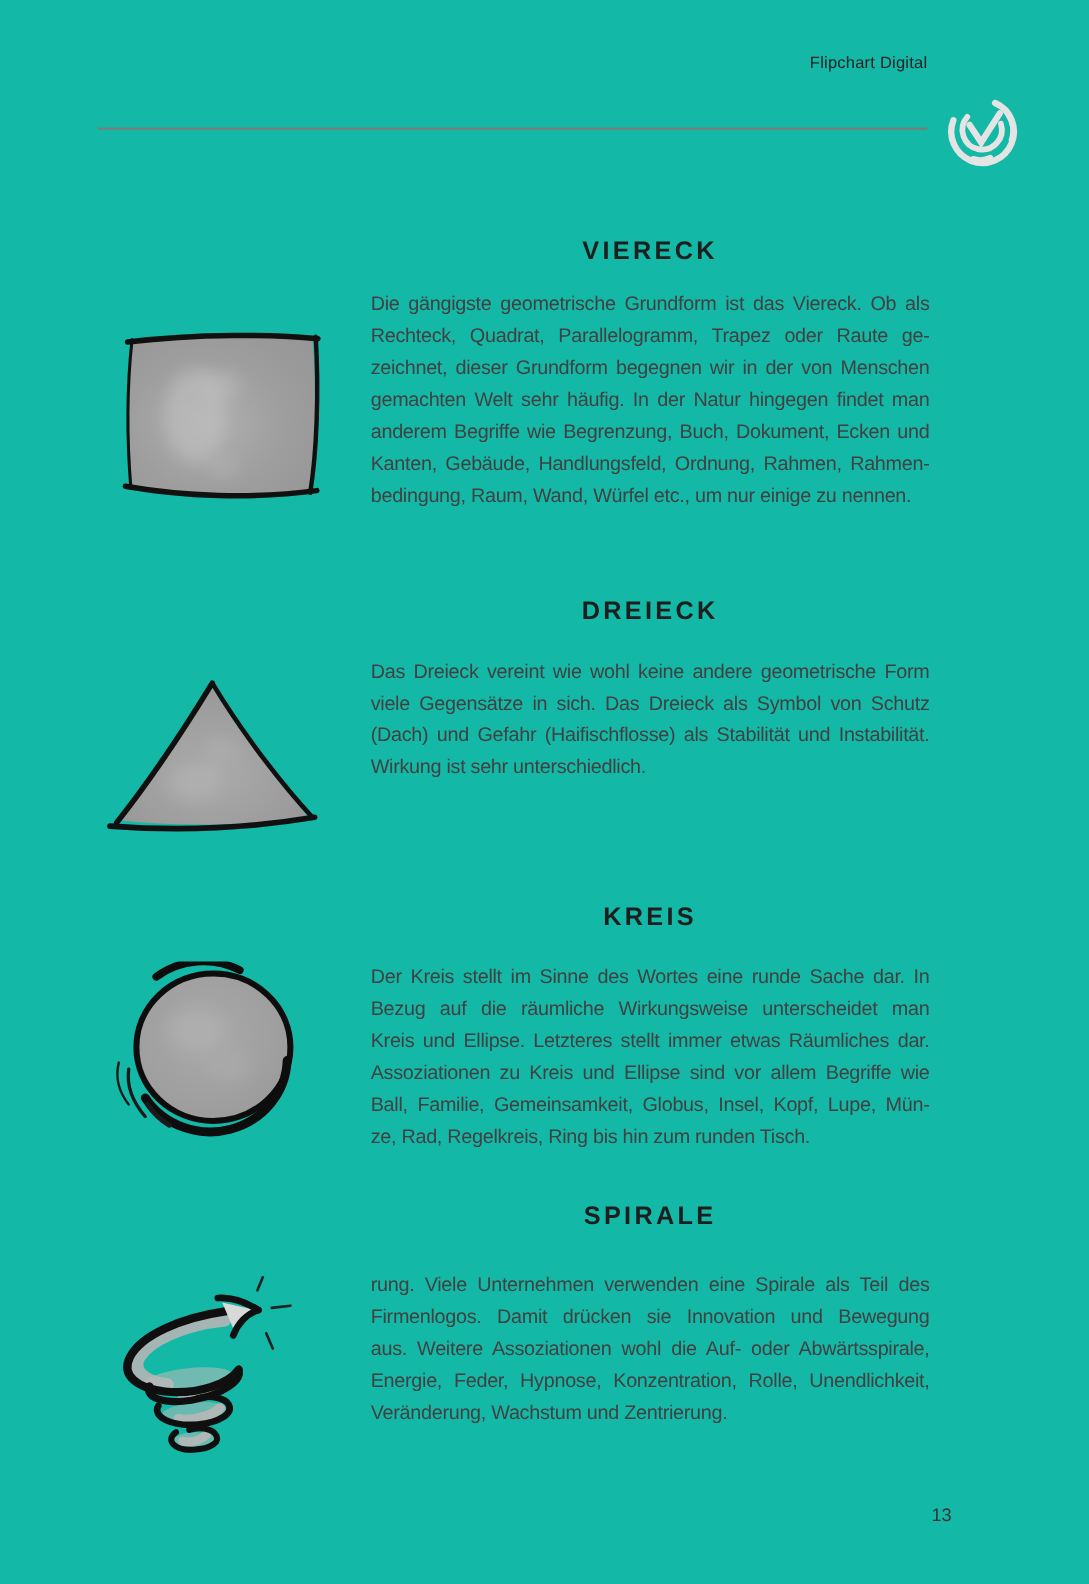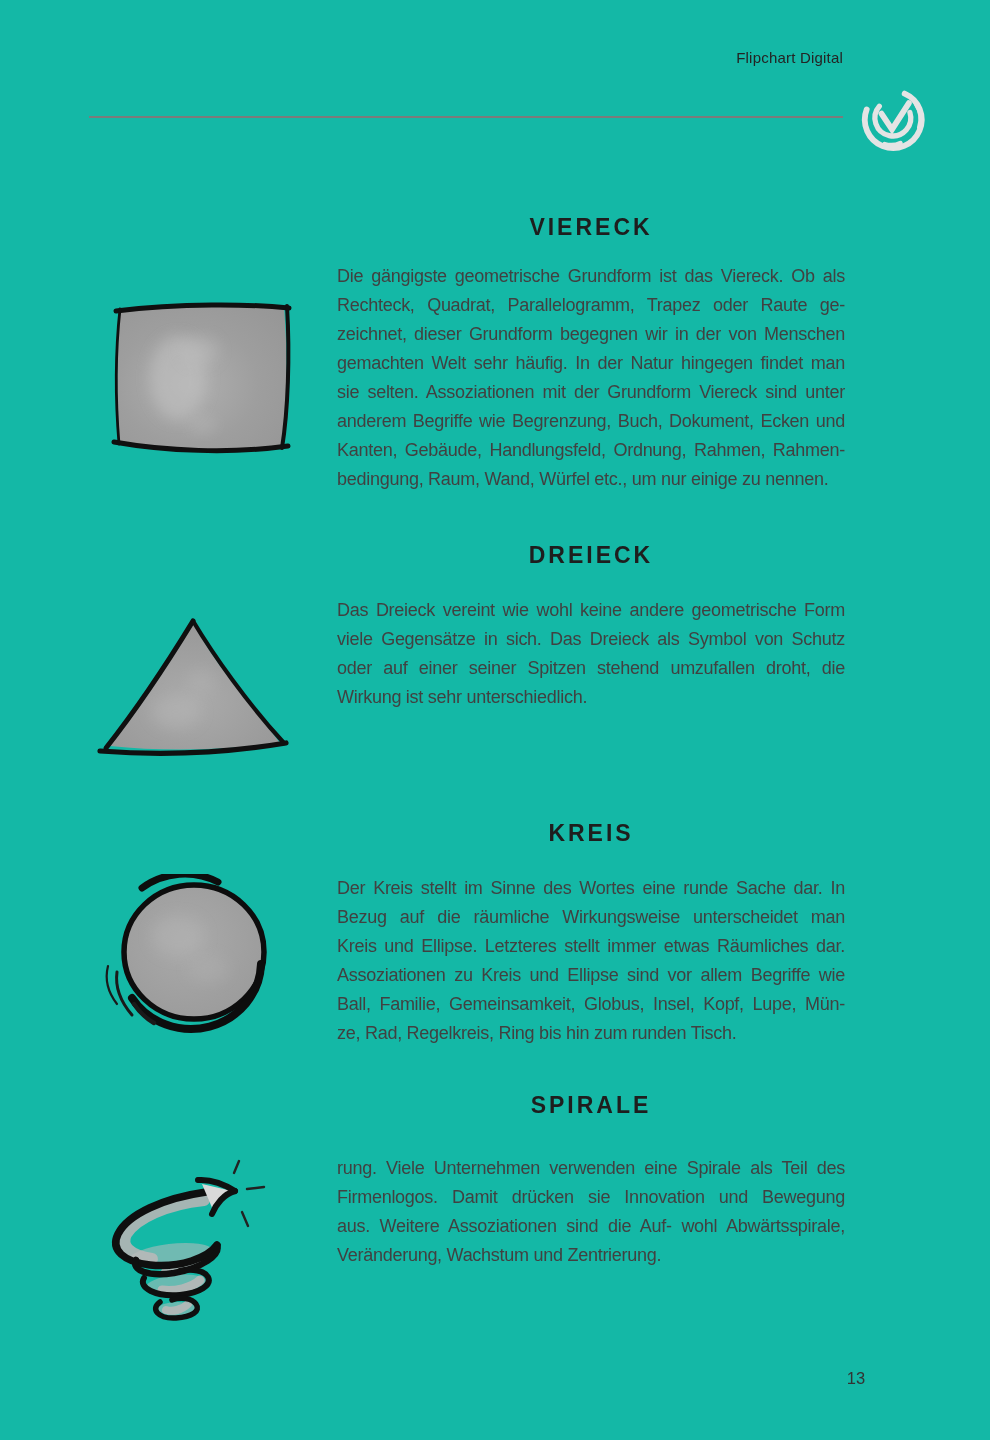--- a/index.html
+++ b/index.html
@@ -70,21 +70,20 @@
           <path d="M 178,150 C 120,158 55,155 4,146" stroke-width="5"></path>
           <path d="M 9,148 C 5,100 6,50 10,13" stroke-width="2.8"></path>
         </g>
       </svg>
     </div>
     <div class="abs para" style="top:262px">
         <div class="tline">Die gängigste geometrische Grundform ist das Viereck. Ob als</div>
         <div class="tline">Rechteck, Quadrat, Parallelogramm, Trapez oder Raute ge-</div>
         <div class="tline">zeichnet, dieser Grundform begegnen wir in der von Menschen</div>
         <div class="tline">gemachten Welt sehr häufig. In der Natur hingegen findet man</div>
-        <div class="tline">sie selten. Assoziationen mit der Grundform Viereck sind unter</div>
         <div class="tline">anderem Begriffe wie Begrenzung, Buch, Dokument, Ecken und</div>
         <div class="tline">Kanten, Gebäude, Handlungsfeld, Ordnung, Rahmen, Rahmen-</div>
         <div class="tline">bedingung, Raum, Wand, Würfel etc., um nur einige zu nennen.</div>
       </div>
   </div>
 
   <div>
     <div class="abs sec-head" style="top:542px">DREIECK</div>
     <div class="abs" style="top:612px;left:96px">
       <svg width="195" height="145" viewBox="0 0 195 145">
@@ -101,21 +100,21 @@
         <g fill="none" stroke="#101010" stroke-linecap="round">
           <path d="M 97,9 C 75,45 40,98 10,136" stroke-width="5"></path>
           <path d="M 97,9 C 118,44 152,92 188,131" stroke-width="4.2"></path>
           <path d="M 4,139 C 70,144 130,141 190,131" stroke-width="5.2"></path>
         </g>
       </svg>
     </div>
     <div class="abs para" style="top:596px">
         <div class="tline">Das Dreieck vereint wie wohl keine andere geometrische Form</div>
         <div class="tline">viele Gegensätze in sich. Das Dreieck als Symbol von Schutz</div>
-        <div class="tline">oder auf einer seiner Spitzen stehend umzufallen droht, die</div>
+        <div class="tline">(Dach) und Gefahr (Haifischflosse) als Stabilität und Instabilität.</div>
         <div class="tline">Wirkung ist sehr unterschiedlich.</div>
       </div>
   </div>
 
   <div>
     <div class="abs sec-head" style="top:820px">KREIS</div>
     <div class="abs" style="top:874px;left:98px">
       <svg width="175" height="160" viewBox="0 0 175 160">
         <defs>
           <radialGradient id="gCi" cx="45%" cy="42%" r="75%">
@@ -180,20 +179,21 @@
         <g fill="none" stroke="#222222" stroke-linecap="round" stroke-width="2.4">
           <path d="M 139,15 L 134,27"></path>
           <path d="M 147,43 L 164,41"></path>
           <path d="M 142,66 L 148,80"></path>
         </g>
       </svg>
     </div>
     <div class="abs para" style="top:1154px">
         <div class="tline">rung. Viele Unternehmen verwenden eine Spirale als Teil des</div>
         <div class="tline">Firmenlogos. Damit drücken sie Innovation und Bewegung</div>
-        <div class="tline">aus. Weitere Assoziationen sind die Auf- wohl Abwärtsspirale,</div>
+        <div class="tline">aus. Weitere Assoziationen wohl die Auf- oder Abwärtsspirale,</div>
+        <div class="tline">Energie, Feder, Hypnose, Konzentration, Rolle, Unendlichkeit,</div>
         <div class="tline">Veränderung, Wachstum und Zentrierung.</div>
       </div>
   </div>
 
   <div class="abs pagenum">13</div>
 
 </div>
 
 </body></html>

